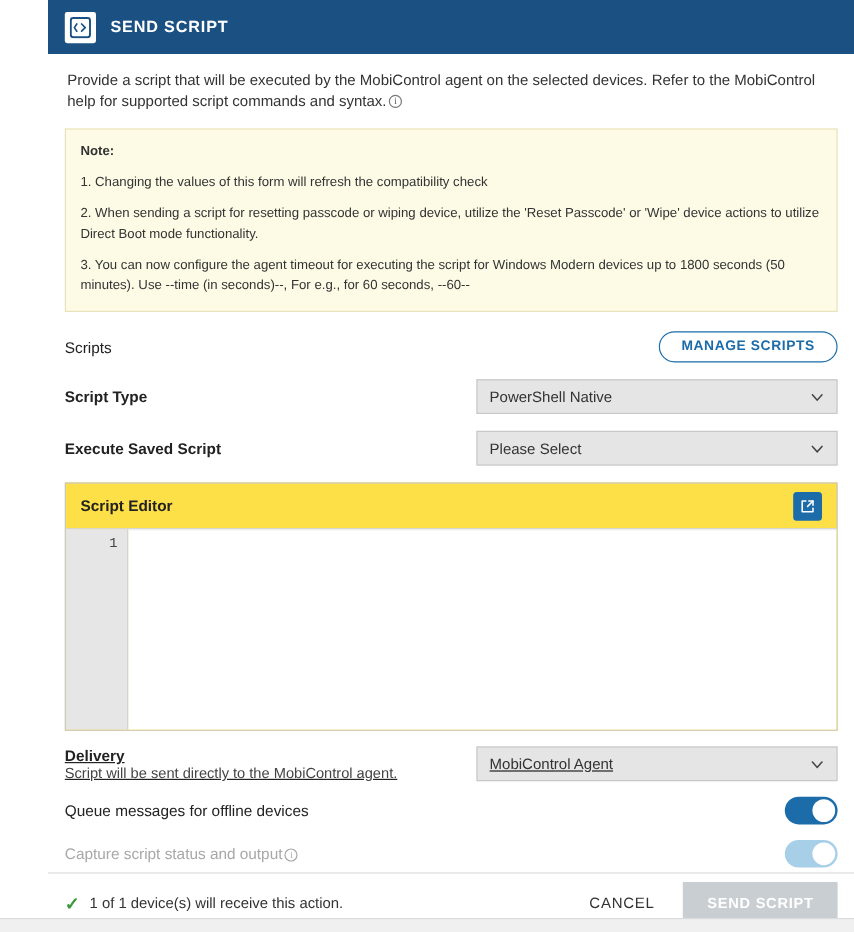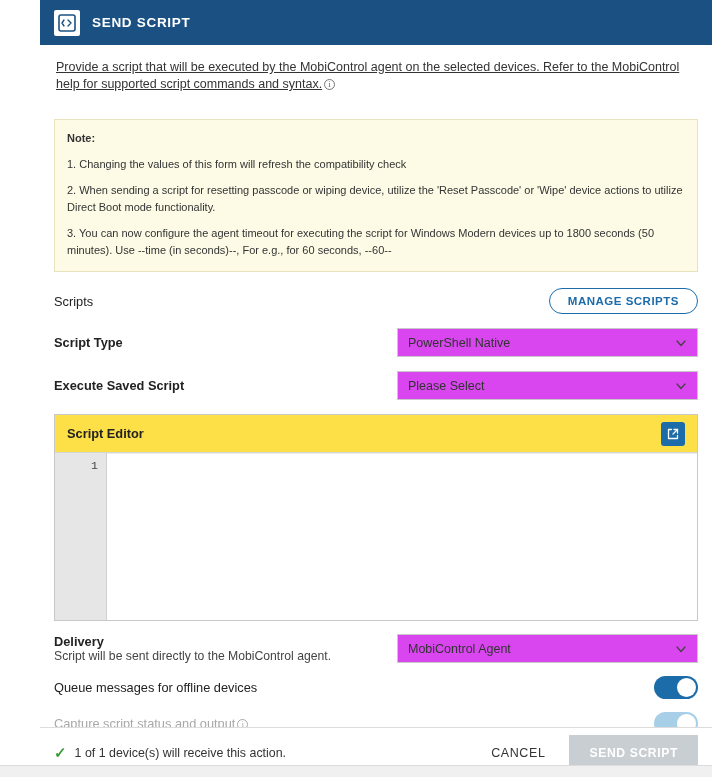--- a/index.html
+++ b/index.html
@@ -50,23 +50,22 @@
   .body {
     flex: 1 1 auto;
     padding: 14px 14px 0 14px;
     overflow: hidden;
     position: relative;
   }
   .intro {
     font-size: 12.5px;
     line-height: 17px;
     color: #333;
-    margin-bottom: 26px;
+    margin-bottom: 14px;
     padding: 0 2px;
-    text-decoration: underline;
   }
   .info-dot {
     display: inline-block;
     width: 11px; height: 11px;
     border: 1px solid #777;
     border-radius: 50%;
     font-size: 8px;
     line-height: 10px;
     text-align: center;
     color: #555;
@@ -121,21 +120,21 @@
     padding: 6px 18px;
     cursor: pointer;
     font-family: "Liberation Sans", sans-serif;
   }
   
   .select {
     position: relative;
     flex: 1 1 auto;
     height: 29px;
     border: 1px solid #c8c8c8;
-    background: #d946ef;
+    background: #e5e5e5;
     display: flex;
     align-items: center;
     padding: 0 10px;
     font-size: 12.5px;
     color: #333;
     cursor: pointer;
   }
   .select .caret {
     position: absolute;
     right: 10px;
@@ -192,20 +191,21 @@
     font-size: 12px;
     border-top: 1px solid #ededed;
     outline: none;
     background: #fff;
   }
   
   .delivery-row {
     display: flex;
     align-items: flex-end;
     margin-top: 13px;
+    text-decoration: underline;
   }
   .delivery-label {
     width: 343px;
     flex: 0 0 343px;
   }
   .delivery-label .t1 {
     font-size: 12.8px;
     font-weight: bold;
     display: block;
   }

